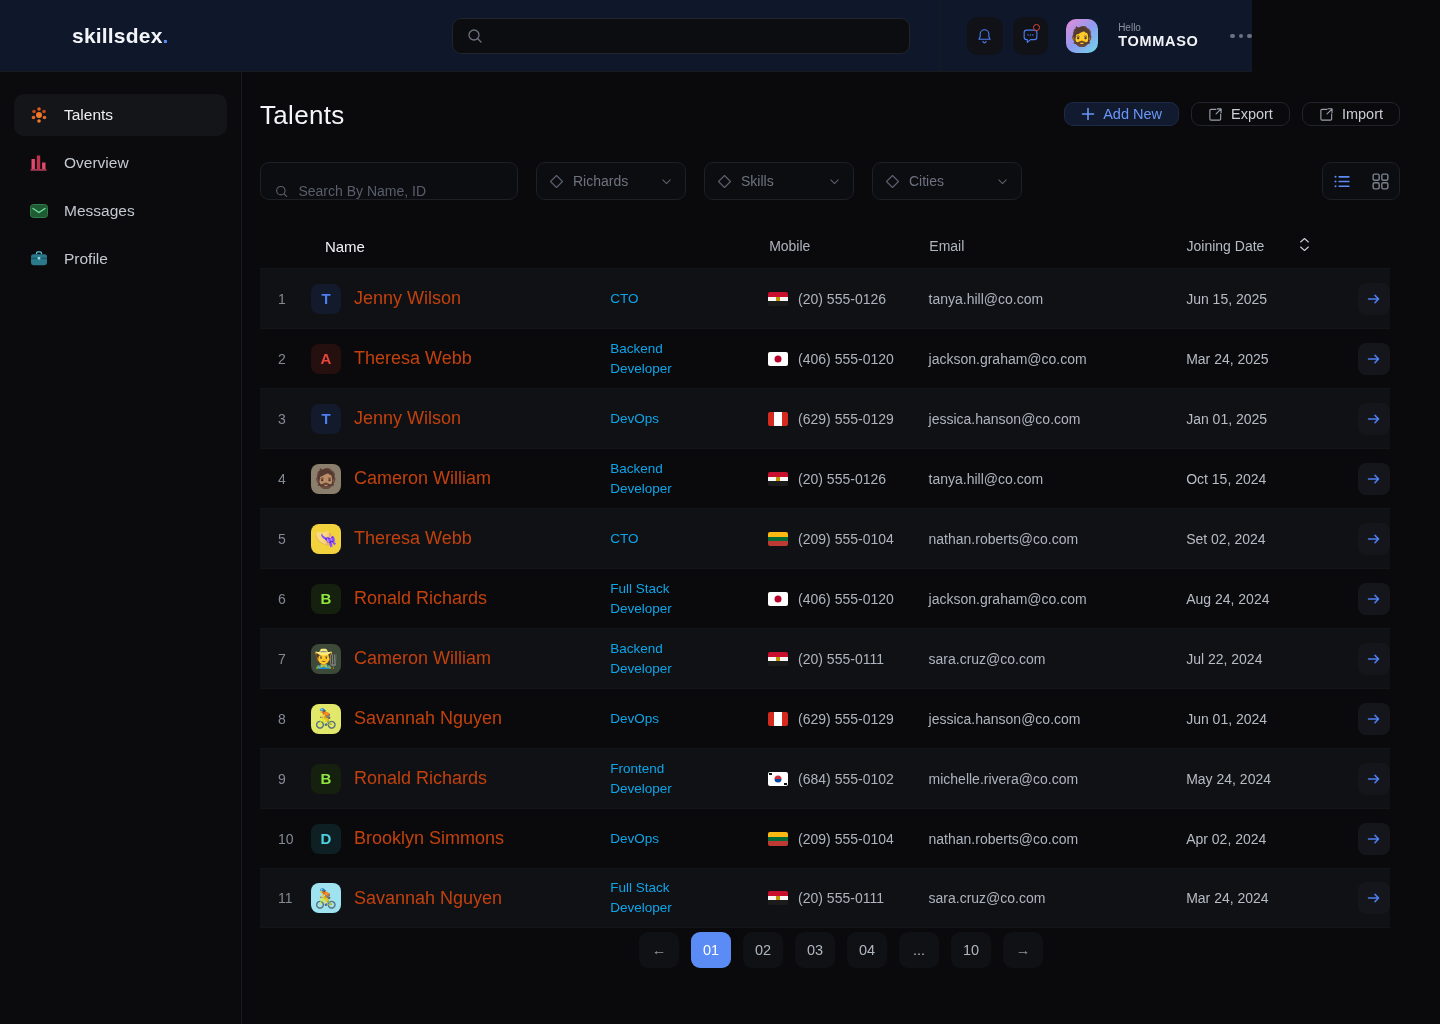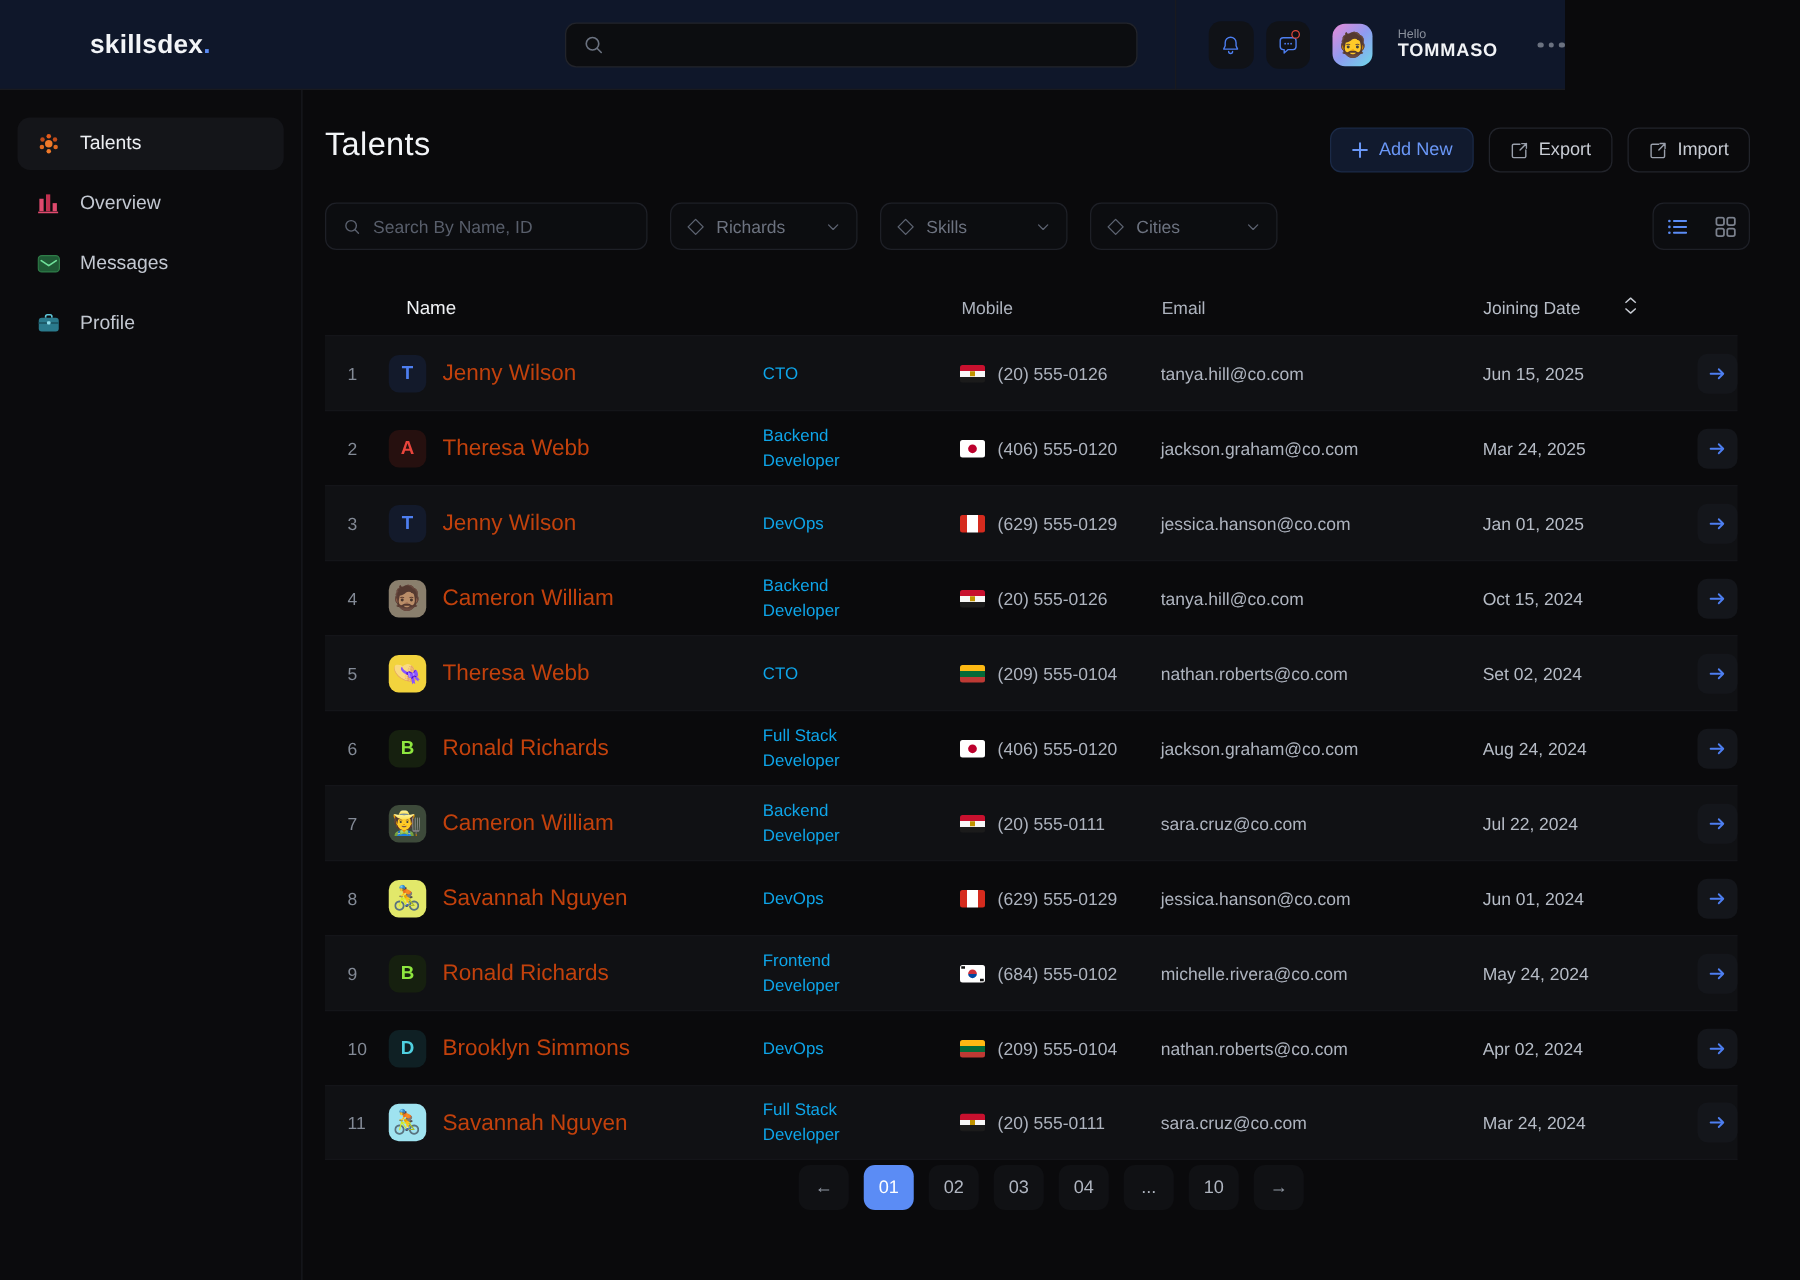--- a/index.html
+++ b/index.html
@@ -81,34 +81,34 @@
   .navico { width: 22px; height: 22px; display: flex; align-items: center; justify-content: center; }
 
   
   .main { position: absolute; top: 72px; left: 242px; width: 1198px; height: 952px; }
   .page-title {
     position: absolute; left: 18px; top: 28px;
     font-size: 26px; font-weight: 500; letter-spacing: .3px; color: #f3f5f8;
   }
   .actions { position: absolute; right: 40px; top: 30px; display: flex; gap: 12px; }
   .btn {
-    height: 36px; padding: 0 16px; border-radius: 9px;
+    height: 24px; padding: 0 16px; border-radius: 9px;
     display: flex; align-items: center; gap: 8px;
     font-size: 14.5px; cursor: pointer; border: 1px solid #22242b;
     background: transparent; color: #c9cdd5;
   }
   .btn.primary {
     background: #111a2e; border-color: #1b2a47; color: #6a97f7; font-weight: 500;
   }
 
   
   .filterbar { position: absolute; left: 18px; top: 90px; display: flex; gap: 18px; }
   .fsearch {
     width: 258px; height: 38px; border: 1px solid #1e2027; border-radius: 9px;
-    display: flex; align-items: center; gap: 10px; padding: 0 14px; background: #0c0d10;
+    display: flex; align-items: flex-end; gap: 10px; padding: 0 14px; background: #0c0d10;
   }
   .fsearch input {
     background: transparent; border: 0; outline: 0;
     font-family: inherit; font-size: 14px; color: #c6cad2; width: 100%;
   }
   .fsearch input::placeholder { color: #585e6b; }
   .fsel {
     width: 150px; height: 38px; border: 1px solid #1e2027; border-radius: 9px;
     display: flex; align-items: center; gap: 9px; padding: 0 12px;
     font-size: 14px; color: #6d7380; cursor: pointer; background: #0c0d10;

